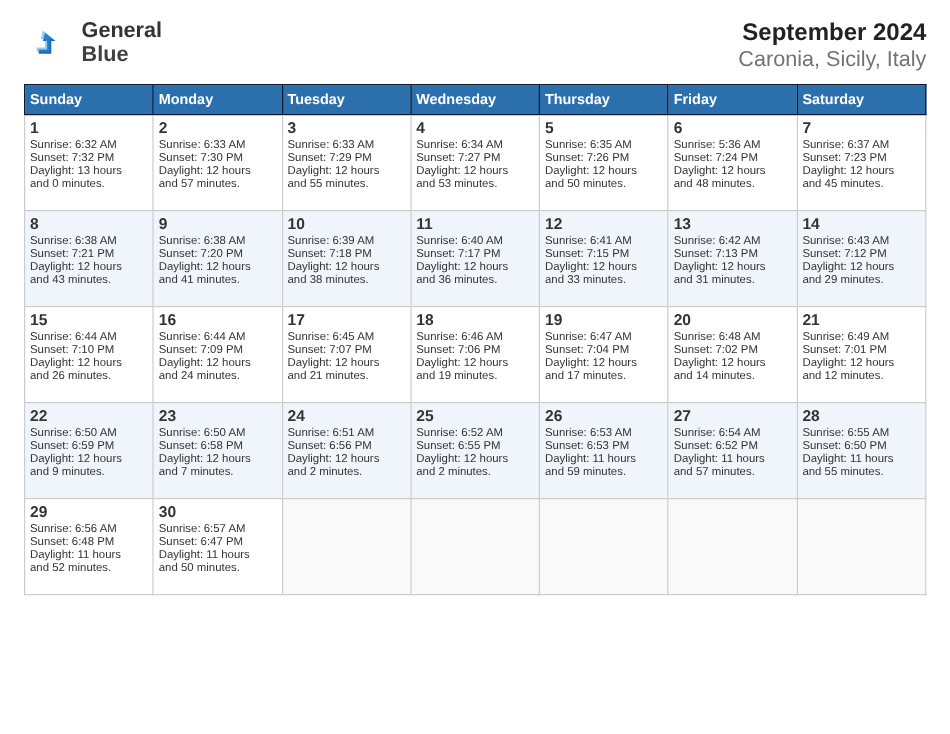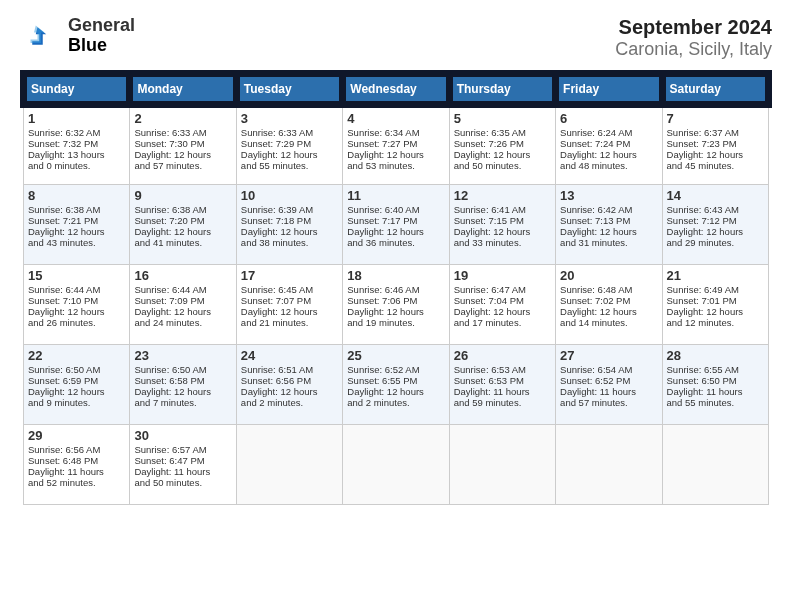--- a/index.html
+++ b/index.html
@@ -24,21 +24,21 @@
       display: flex;
       align-items: center;
       gap: 20px;
     }
     .logo-text {
       font-size: 18px;
       font-weight: bold;
       color: #333;
       line-height: 1.1;
     }
-    .logo-blue { color: #000000; }
+    .logo-blue { color: #404040; }
     .logo-icon {
       width: 28px;
       height: 28px;
     }
     .title-block {
       text-align: right;
     }
     .month-title {
       font-size: 20px;
       font-weight: bold;
@@ -53,21 +53,21 @@
       border-collapse: collapse;
       table-layout: fixed;
     }
     th {
       background-color: #2c6fad;
       color: #fff;
       font-size: 12px;
       font-weight: bold;
       padding: 5px 4px;
       text-align: left;
-      border: 7px solid #0f172a;
+      border: 1px solid #0f172a;
     }
     td {
       vertical-align: top;
       border: 1px solid #ccc;
       padding: 3px 4px;
       font-size: 9.5px;
       color: #333;
       height: 80px;
     }
     tr:nth-child(even) td {
@@ -154,21 +154,21 @@
           </td>
           <td>
             <span class="day-num">5</span>
             <div>Sunrise: 6:35 AM</div>
             <div>Sunset: 7:26 PM</div>
             <div>Daylight: 12 hours</div>
             <div>and 50 minutes.</div>
           </td>
           <td>
             <span class="day-num">6</span>
-            <div>Sunrise: 6:24 AM</div>
+            <div>Sunrise: 5:36 AM</div>
             <div>Sunset: 7:24 PM</div>
             <div>Daylight: 12 hours</div>
             <div>and 48 minutes.</div>
           </td>
           <td>
             <span class="day-num">7</span>
             <div>Sunrise: 6:37 AM</div>
             <div>Sunset: 7:23 PM</div>
             <div>Daylight: 12 hours</div>
             <div>and 45 minutes.</div>

